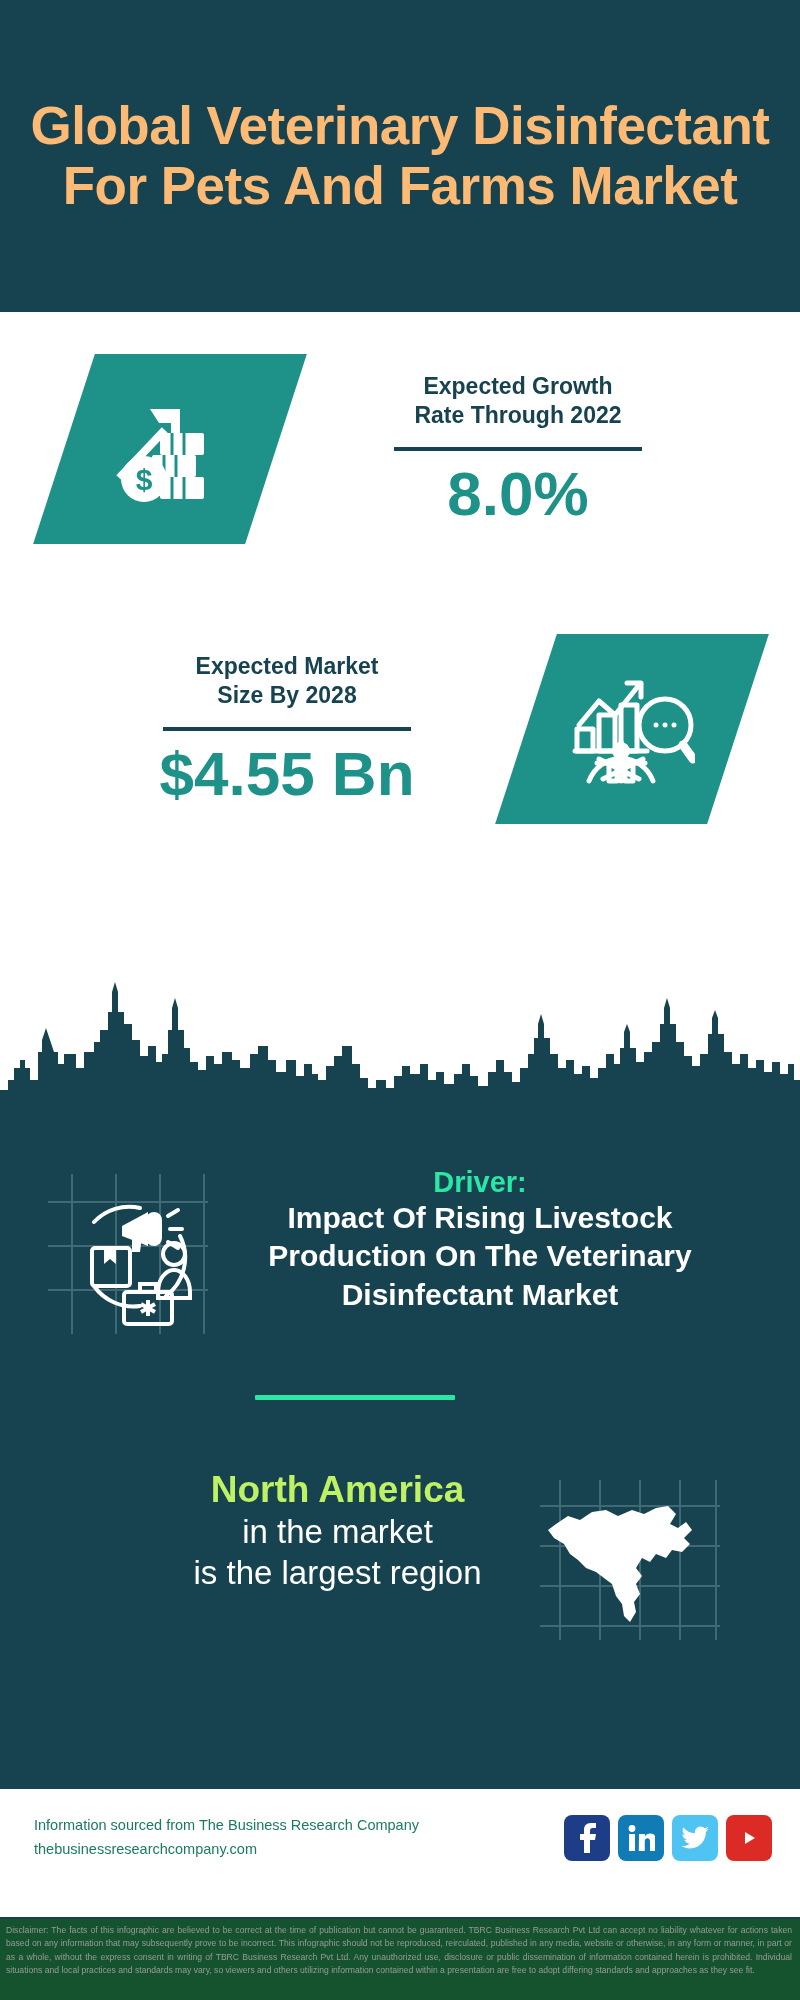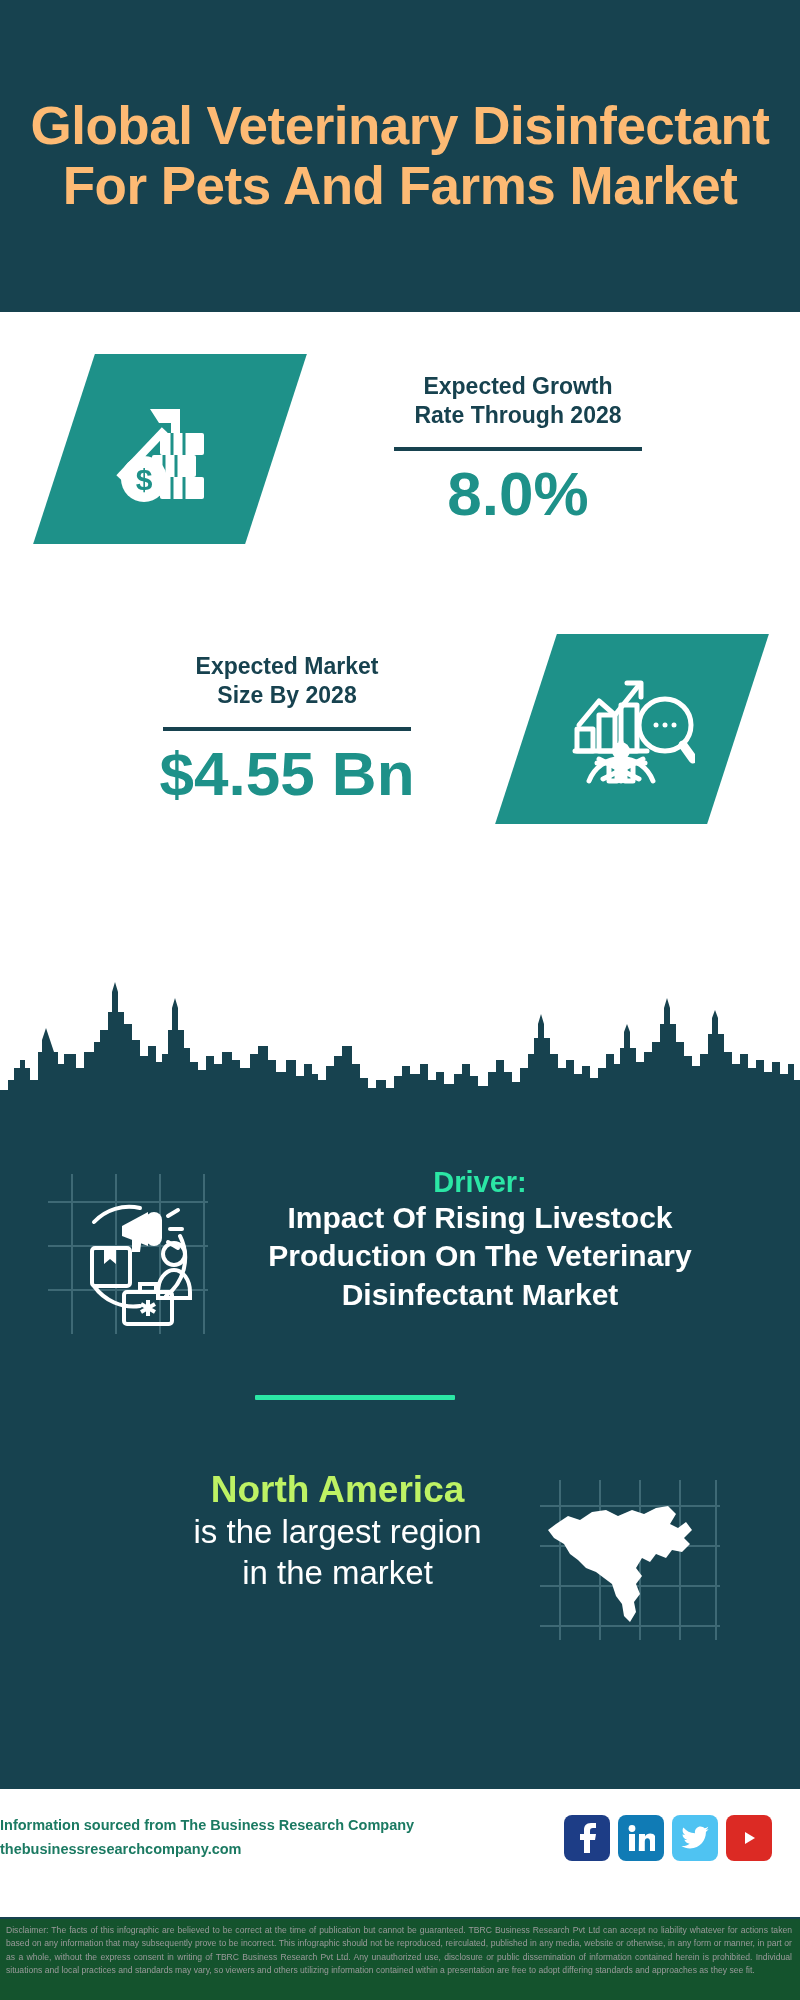--- a/index.html
+++ b/index.html
@@ -120,22 +120,22 @@
     position:absolute; left:0; top:1787px;
     width:800px; height:100px;
     background:#ffffff;
     display:flex; align-items:center;
     border-top:2px solid #17424F;
   }
   .src-text {
     color:#1B7A62;
     font-size:14.5px;
     line-height:1.65;
+    padding-left:34px;
     flex:1;
-    font-weight:bold;
   }
   .socials { display:flex; gap:8px; padding-right:28px; }
   .sbtn {
     width:46px; height:46px; border-radius:8px;
     display:flex; align-items:center; justify-content:center;
     color:#fff;
   }
   .sbtn.fb { background:#1D3D86; }
   .sbtn.li { background:#107BB5; }
   .sbtn.tw { background:#4FC3F2; }
@@ -189,21 +189,21 @@
               <line x1="62" y1="88" x2="62" y2="110"></line>
               <line x1="74" y1="88" x2="74" y2="110"></line>
             </g>
             <circle cx="34" cy="90" r="23" fill="#fff"></circle>
             <text x="34" y="101" font-size="30" font-weight="bold" fill="#1E9189" text-anchor="middle" font-family="Liberation Sans, sans-serif">$</text>
           </svg>
         </div>
       </div>
       <div class="stat-text">
         <div class="stat-label">Expected Growth</div>
-        <div class="stat-label">Rate Through 2028</div>
+        <div class="stat-label">Rate Through 2022</div>
         <div class="rule"></div>
         <div class="stat-value">8.0%</div>
       </div>
     </div>
 
     <div class="stat-row block-size">
       <div class="stat-text">
         <div class="stat-label">Expected Market</div>
         <div class="stat-label">Size By 2028</div>
         <div class="rule"></div>
@@ -294,22 +294,22 @@
         <div class="driver-head">Driver:</div>
         <div class="driver-body">Impact Of Rising Livestock Production On The Veterinary Disinfectant Market</div>
       </div>
     </div>
 
     <div class="green-sep"></div>
 
     <div class="region-sec">
       <div class="region-txt">
         <div class="region-name">North America</div>
+        <div class="region-tail">in the market</div>
         <div class="region-tail">is the largest region</div>
-        <div class="region-tail">in the market</div>
       </div>
       <div class="grid-box map-pos">
         <svg width="180" height="160" viewBox="0 0 180 160">
           <g stroke="#3E6975" stroke-width="2">
             <line x1="0" y1="26" x2="180" y2="26"></line>
             <line x1="0" y1="66" x2="180" y2="66"></line>
             <line x1="0" y1="106" x2="180" y2="106"></line>
             <line x1="0" y1="146" x2="180" y2="146"></line>
             <line x1="20" y1="0" x2="20" y2="160"></line>
             <line x1="60" y1="0" x2="60" y2="160"></line>

